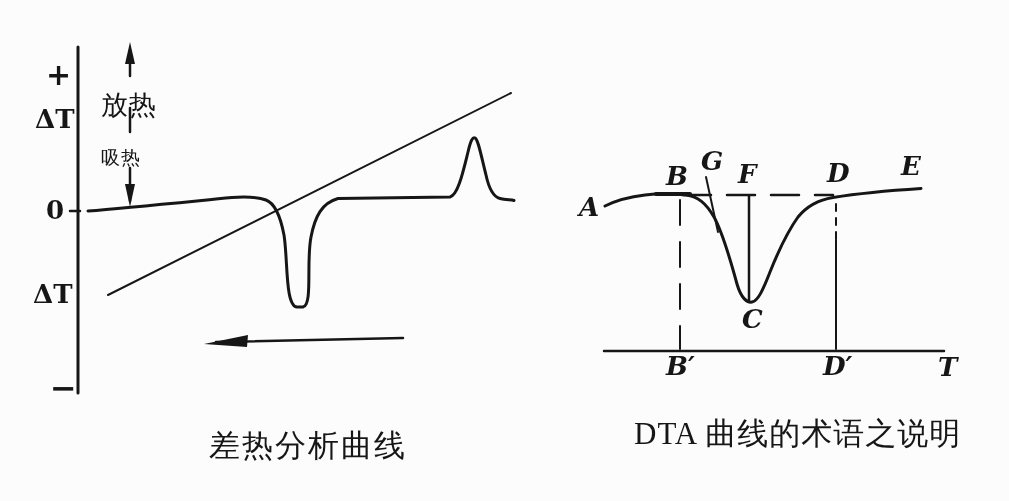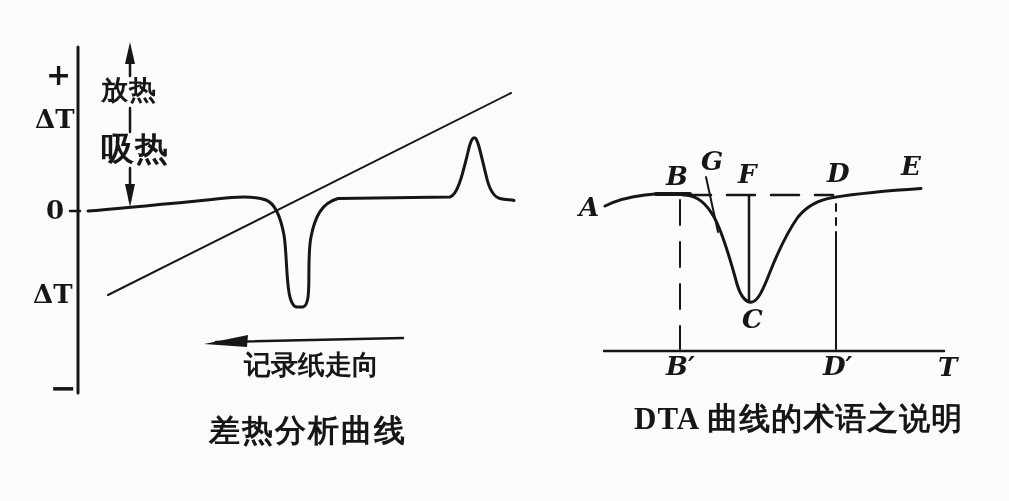--- a/index.html
+++ b/index.html
@@ -3,21 +3,21 @@
 <meta charset="utf-8">
 <style>
   html,body { margin:0; padding:0; background:#ffffff; }
   .canvas {
     position:relative; width:1009px; height:501px;
     background:#fcfcfc; overflow:hidden;
     font-family:"Liberation Serif","DejaVu Serif",serif;
   }
   svg.strokes { position:absolute; left:0; top:0; }
   .lbl { position:absolute; color:#161616; white-space:nowrap; line-height:1; }
-  .cjk { font-family:"Liberation Serif","DejaVu Serif",serif; font-weight:700; }
+  .cjk { font-family:"Liberation Serif","DejaVu Serif",serif; font-weight:400;margin-top:15px; }
   .sym { font-family:"DejaVu Serif","Liberation Serif",serif; font-weight:700; }
   .pt  { font-family:"DejaVu Serif","Liberation Serif",serif; font-style:italic; font-weight:700; font-size:26px; }
   .caption { font-size:31px; letter-spacing:2px; }
 </style>
 </head>
 <body>
 
 <div class="canvas">
 
   <svg class="strokes" width="1009" height="501" viewBox="0 0 1009 501">
@@ -80,24 +80,23 @@
     </g>
   </svg>
 
   <div class="lbl sym" style="left:46px; top:60px; font-size:30px;">+</div>
   <div class="lbl sym" style="left:35px; top:106px; font-size:26px;">ΔT</div>
   <div class="lbl sym" style="left:46px; top:197px; font-size:26px;">0</div>
   <div class="lbl sym" style="left:33px; top:281px; font-size:26px;">ΔT</div>
   <div class="lbl sym" style="left:50px; top:372px; font-size:32px;">−</div>
 
   <div class="lbl cjk" style="left:101px; top:77px; font-size:27px; letter-spacing:1px;">放热</div>
-  <div class="lbl cjk" style="left:101px; top:133px; font-size:33px; letter-spacing:1px;">吸热</div>
+  <div class="lbl cjk" style="left:101px; top:133px; font-size:19px; letter-spacing:1px;">吸热</div>
 
 
-  <div class="lbl cjk" style="left:244px; top:352px; font-size:27px;">记录纸走向</div>
 
   <div class="lbl cjk caption" style="left:209px; top:415px;">差热分析曲线</div>
 
   <div class="lbl pt" style="left:579px; top:194px;">A</div>
   <div class="lbl pt" style="left:666px; top:163px;">B</div>
   <div class="lbl pt" style="left:701px; top:148px;">G</div>
   <div class="lbl pt" style="left:738px; top:161px;">F</div>
   <div class="lbl pt" style="left:827px; top:160px;">D</div>
   <div class="lbl pt" style="left:901px; top:153px;">E</div>
   <div class="lbl pt" style="left:742px; top:306px;">C</div>

